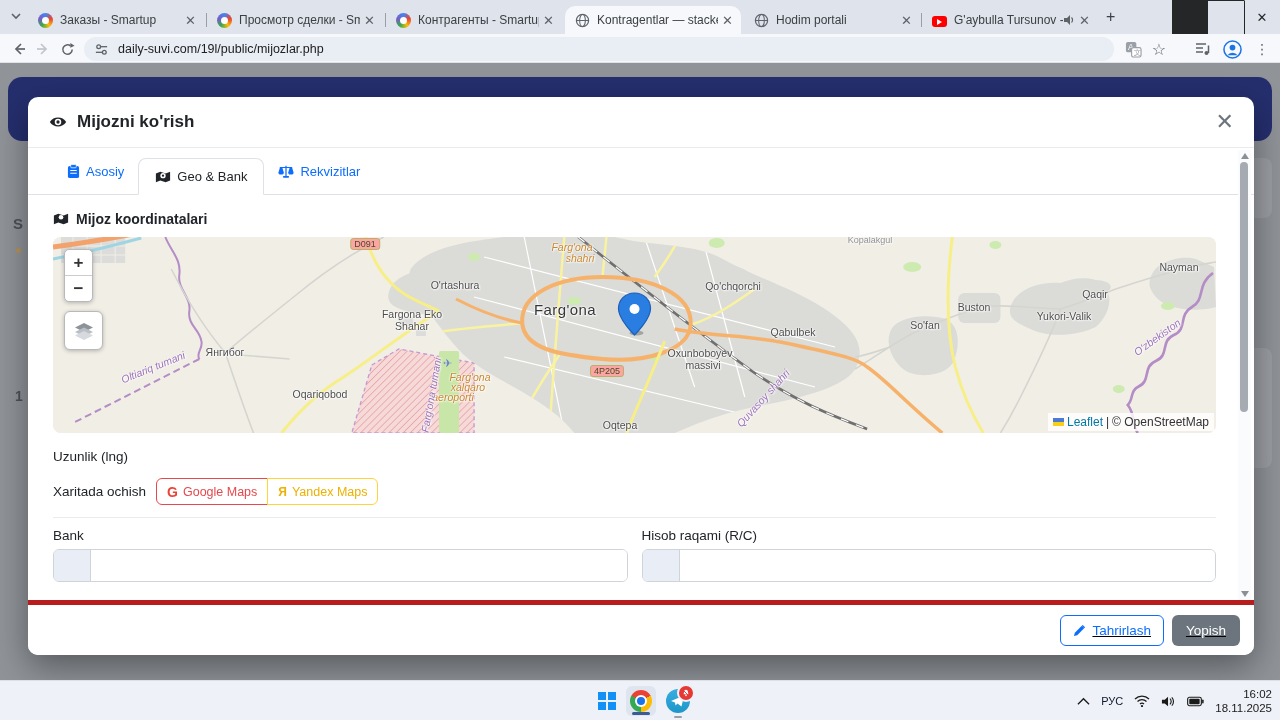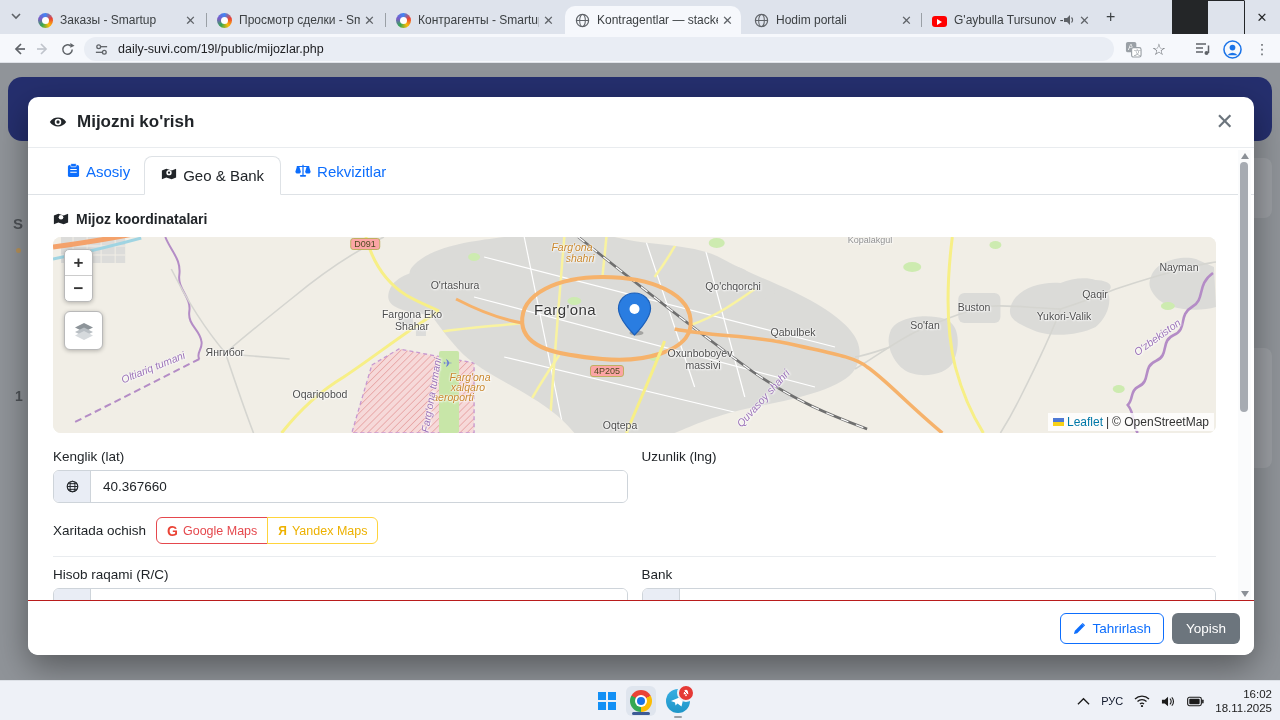--- a/index.html
+++ b/index.html
@@ -31,21 +31,21 @@
   #bg-appbar{position:absolute;left:8px;top:14px;width:1264px;height:64px;background:#252f6e;border-radius:14px;}
   .bg-ghost{position:absolute;background:rgba(255,255,255,0.10);border-radius:8px;}
   .bg-txt{position:absolute;color:#4e5257;font-weight:bold;}
 
   
   #modal{left:28px;top:97px;width:1226px;height:558px;background:#fff;border-radius:10px;box-shadow:0 12px 34px rgba(0,0,0,.4);overflow:hidden;}
   #m-head{position:absolute;left:0;top:0;right:0;height:51px;border-bottom:1px solid #e9ecef;display:flex;align-items:center;padding:0 20px;box-sizing:border-box;}
   #m-title{font-size:17px;font-weight:bold;color:#212529;margin-left:9px;}
   #m-close{margin-left:auto;font-size:22px;color:#6c757d;line-height:1;}
   #m-tabs{position:absolute;left:0;top:51px;right:0;height:47px;border-bottom:1px solid #dee2e6;box-sizing:border-box;display:flex;align-items:center;padding-left:25px;}
-  .mtab{display:flex;align-items:flex-start;gap:6px;font-size:15px;color:#0d6efd;padding:9px 14px;}
+  .mtab{display:flex;align-items:flex-end;gap:6px;font-size:13px;color:#0d6efd;padding:9px 14px;}
   .mtab.active{color:#212529;background:#fff;border:1px solid #dee2e6;border-bottom:1px solid #fff;border-radius:8px 8px 0 0;align-self:flex-end;margin-bottom:-1px;padding:10px 16px;}
   #m-body{position:absolute;left:0;top:98px;right:0;bottom:55px;padding:0 38px 0 25px;overflow:hidden;}
   #sec-title{display:flex;align-items:center;gap:7px;font-size:14px;font-weight:bold;color:#212529;margin-top:16px;}
   #mapbox{position:relative;margin-top:10px;width:100%;height:196px;border-radius:8px;overflow:hidden;background:#f1eee6;}
   #map-labels{position:absolute;left:0;top:0;right:0;bottom:0;}
   .maplbl{position:absolute;transform:translate(-50%,-50%);font-size:11px;color:#4e4e4e;white-space:nowrap;text-shadow:0 0 2px #fff,0 0 2px #fff,1px 1px 2px #fff;pointer-events:none;}
   .maplbl.city{font-size:15px;color:#363636;letter-spacing:.4px;}
   .maplbl.sm{font-size:10.5px;}
   .maplbl.xs{font-size:9.5px;}
   .maplbl.faint{color:#909090;font-size:9px;}
@@ -67,21 +67,21 @@
   .iaddon{width:36px;background:#e9edf5;border-right:1px solid #ced4da;display:flex;align-items:center;justify-content:center;}
   .ival{flex:1;border:0;outline:none;font-size:13.5px;color:#212529;padding:0 12px;font-family:"Liberation Sans",sans-serif;background:#fff;}
   #maprow{margin-top:14px;display:flex;align-items:center;}
   #maprow .flabel{margin-right:10px;}
   .mapbtn{height:27px;display:flex;align-items:center;gap:5px;font-size:12.5px;padding:0 10px;background:#fff;box-sizing:border-box;}
   #gmaps{border:1px solid #e5484d;color:#e5484d;border-radius:6px 0 0 6px;}
   #gmaps .blogo{font-weight:bold;font-size:14px;color:#ea4335;}
   #ymaps{border:1px solid #ffd43b;color:#edb100;border-radius:0 6px 6px 0;margin-left:-1px;}
   #ymaps .blogo{font-weight:bold;font-size:12px;color:#edb100;}
   .hr{height:1px;background:#e9ecef;margin-top:12px;}
-  #m-foot{position:absolute;left:0;bottom:0;right:0;height:55px;border-top:1px solid #b91c1c;background:#fff;display:flex;align-items:center;justify-content:flex-end;gap:8px;padding-right:14px;box-sizing:border-box;}
+  #m-foot{position:absolute;left:0;bottom:0;right:0;height:55px;border-top:5px solid #b91c1c;background:#fff;display:flex;align-items:center;justify-content:flex-end;gap:8px;padding-right:14px;box-sizing:border-box;text-decoration:underline;}
   #btn-edit{display:flex;align-items:center;gap:6px;border:1px solid #0d6efd;color:#0d6efd;background:#fff;border-radius:6px;height:31px;padding:0 12px;font-size:13.5px;}
   #btn-close{border:0;color:#fff;background:#6c757d;border-radius:6px;height:31px;padding:0 14px;font-size:13.5px;}
   #mscroll{position:absolute;right:3px;top:53px;width:13px;height:450px;background:#fafbfc;}
   #mthumb{position:absolute;left:2px;top:12px;width:8px;height:250px;border-radius:4px;background:#a6abb2;}
   .scrtri{position:absolute;left:3px;width:0;height:0;border-left:4px solid transparent;border-right:4px solid transparent;}
   .scrtri.up{top:3px;border-bottom:6px solid #8b9097;}
   .scrtri.dn{bottom:3px;border-top:6px solid #8b9097;}
 
   
   #taskbar{left:0;top:680px;width:1280px;height:40px;background:#eef1f7;border-top:1px solid #dde1e7;box-sizing:border-box;}
@@ -428,63 +428,48 @@
       <div id="attrib">
         <span class="uaflag"></span>
         <span class="lf">Leaflet</span>
         <span>|</span>
         <span>© OpenStreetMap</span>
       </div>
     </div>
 
     <div class="formrow" style="margin-top:16px">
       <div class="col">
-        <div class="flabel">Kenglik (lat)</div>
-        <div class="igroup">
-          <span class="iaddon">
-            <svg width="13" height="13" viewBox="0 0 16 16">
-                <circle cx="8" cy="8" r="6.5" fill="none" stroke="#212529" stroke-width="1.4"></circle>
-                <ellipse cx="8" cy="8" rx="3" ry="6.5" fill="none" stroke="#212529" stroke-width="1.2"></ellipse>
-                <line x1="1.5" y1="8" x2="14.5" y2="8" stroke="#212529" stroke-width="1.2"></line>
-                <line x1="2.5" y1="4.5" x2="13.5" y2="4.5" stroke="#212529" stroke-width="1.2"></line>
-                <line x1="2.5" y1="11.5" x2="13.5" y2="11.5" stroke="#212529" stroke-width="1.2"></line>
-              </svg>
-          </span>
-          <input class="ival" readonly="" value="40.367660" style="">
-        </div>
-      </div>
-      <div class="col">
         <div class="flabel">Uzunlik (lng)</div>
       </div>
     </div>
 
     <div id="maprow">
       <span class="flabel">Xaritada ochish</span>
       <div class="mapbtn" id="gmaps">
         <span class="blogo">G</span>
         <span>Google Maps</span>
       </div>
       <div class="mapbtn" id="ymaps">
         <span class="blogo">Я</span>
         <span>Yandex Maps</span>
       </div>
     </div>
 
     <div class="hr"></div>
 
     <div class="formrow" style="margin-top:10px">
       <div class="col">
-        <div class="flabel">Hisob raqami (R/C)</div>
+        <div class="flabel">Bank</div>
         <div class="igroup">
           <span class="iaddon"></span>
           <input class="ival" readonly="" style="">
         </div>
       </div>
       <div class="col">
-        <div class="flabel">Bank</div>
+        <div class="flabel">Hisob raqami (R/C)</div>
         <div class="igroup">
           <span class="iaddon"></span>
           <input class="ival" readonly="" style="">
         </div>
       </div>
     </div>
   </div>
 
   <div id="mscroll">
     <span class="scrtri up"></span>

